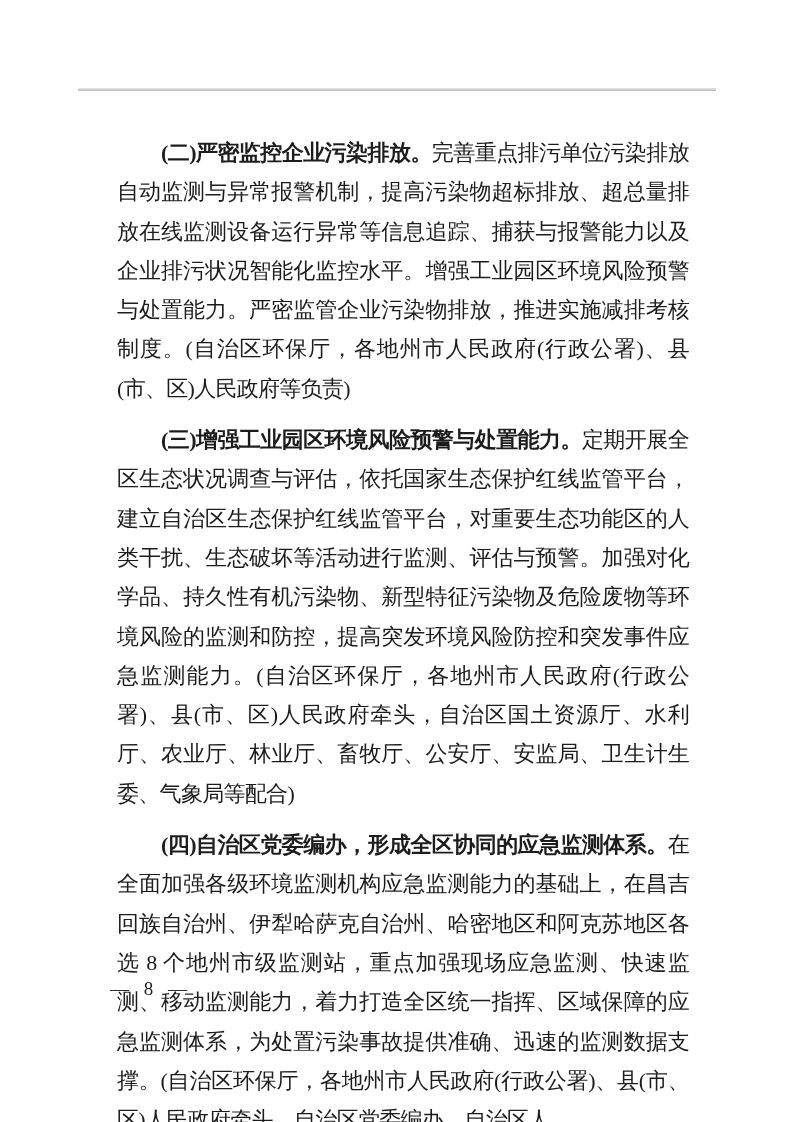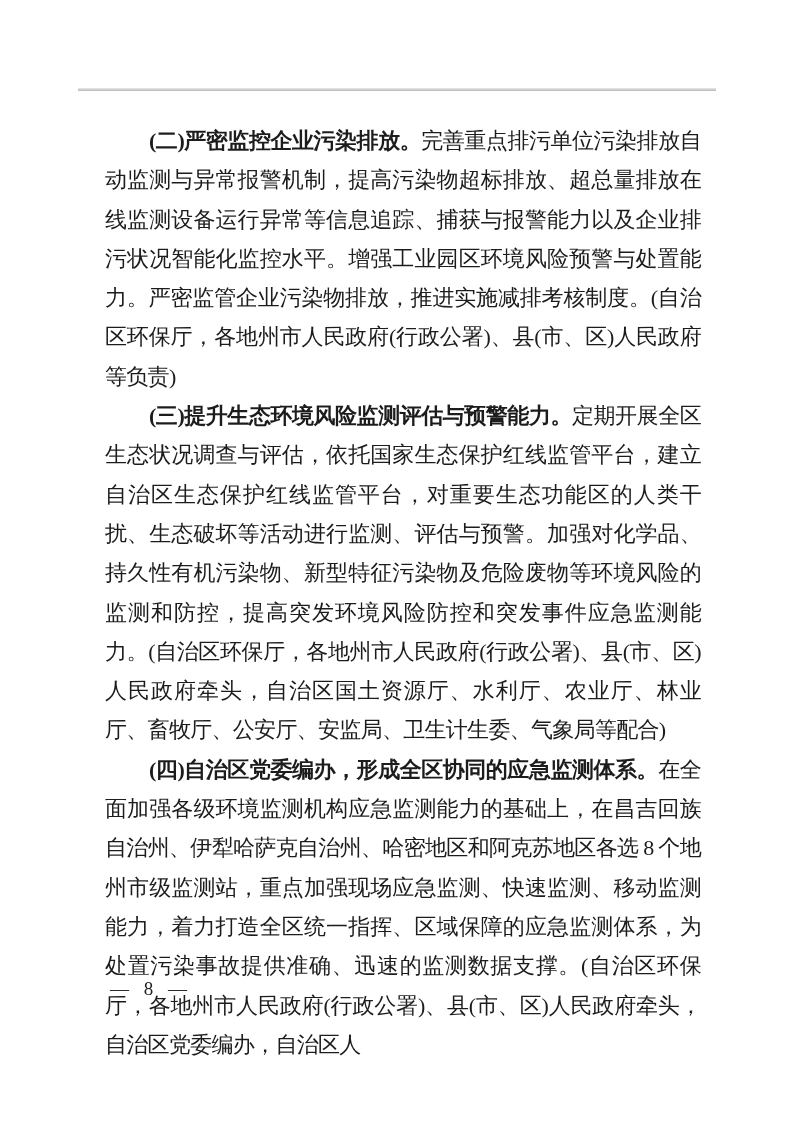--- a/index.html
+++ b/index.html
@@ -30,21 +30,21 @@
     left: 105px;
     top: 121px;
     width: 596px;
     font-size: 22px;
     line-height: 39.3px;
     letter-spacing: -0.7px;
     text-align: justify;
     text-justify: inter-character;
   }
   .body-text p {
-    margin: 0;
+    margin: 12px;
     padding: 0;
     text-indent: 2em;
   }
   .body-text .lead {
     font-weight: bold;
   }
   .page-number {
     position: absolute;
     left: 110px;
     top: 978px;
@@ -57,20 +57,20 @@
 </head>
 <body>
 
 <div class="page">
 
   <div class="top-rule"></div>
 
   <div class="body-text">
     <p><span class="lead">(二)严密监控企业污染排放。</span><span>完善重点排污单位污染排放自动监测与异常报警机制，提高污染物超标排放、超总量排放在线监测设备运行异常等信息追踪、捕获与报警能力以及企业排污状况智能化监控水平。增强工业园区环境风险预警与处置能力。严密监管企业污染物排放，推进实施减排考核制度。(自治区环保厅，各地州市人民政府(行政公署)、县(市、区)人民政府等负责)</span></p>
 
-    <p><span class="lead">(三)提升生态环境风险监测评估与预警能力。</span><span>定期开展全区生态状况调查与评估，依托国家生态保护红线监管平台，建立自治区生态保护红线监管平台，对重要生态功能区的人类干扰、生态破坏等活动进行监测、评估与预警。加强对化学品、持久性有机污染物、新型特征污染物及危险废物等环境风险的监测和防控，提高突发环境风险防控和突发事件应急监测能力。(自治区环保厅，各地州市人民政府(行政公署)、县(市、区)人民政府牵头，自治区国土资源厅、水利厅、农业厅、林业厅、畜牧厅、公安厅、安监局、卫生计生委、气象局等配合)</span></p>
+    <p><span class="lead">(三)增强工业园区环境风险预警与处置能力。</span><span>定期开展全区生态状况调查与评估，依托国家生态保护红线监管平台，建立自治区生态保护红线监管平台，对重要生态功能区的人类干扰、生态破坏等活动进行监测、评估与预警。加强对化学品、持久性有机污染物、新型特征污染物及危险废物等环境风险的监测和防控，提高突发环境风险防控和突发事件应急监测能力。(自治区环保厅，各地州市人民政府(行政公署)、县(市、区)人民政府牵头，自治区国土资源厅、水利厅、农业厅、林业厅、畜牧厅、公安厅、安监局、卫生计生委、气象局等配合)</span></p>
 
     <p><span class="lead">(四)自治区党委编办，形成全区协同的应急监测体系。</span><span>在全面加强各级环境监测机构应急监测能力的基础上，在昌吉回族自治州、伊犁哈萨克自治州、哈密地区和阿克苏地区各选 8 个地州市级监测站，重点加强现场应急监测、快速监测、移动监测能力，着力打造全区统一指挥、区域保障的应急监测体系，为处置污染事故提供准确、迅速的监测数据支撑。(自治区环保厅，各地州市人民政府(行政公署)、县(市、区)人民政府牵头，自治区党委编办，自治区人</span></p>
   </div>
 
   <div class="page-number">— 8 —</div>
 
 </div>
 
 </body></html>

